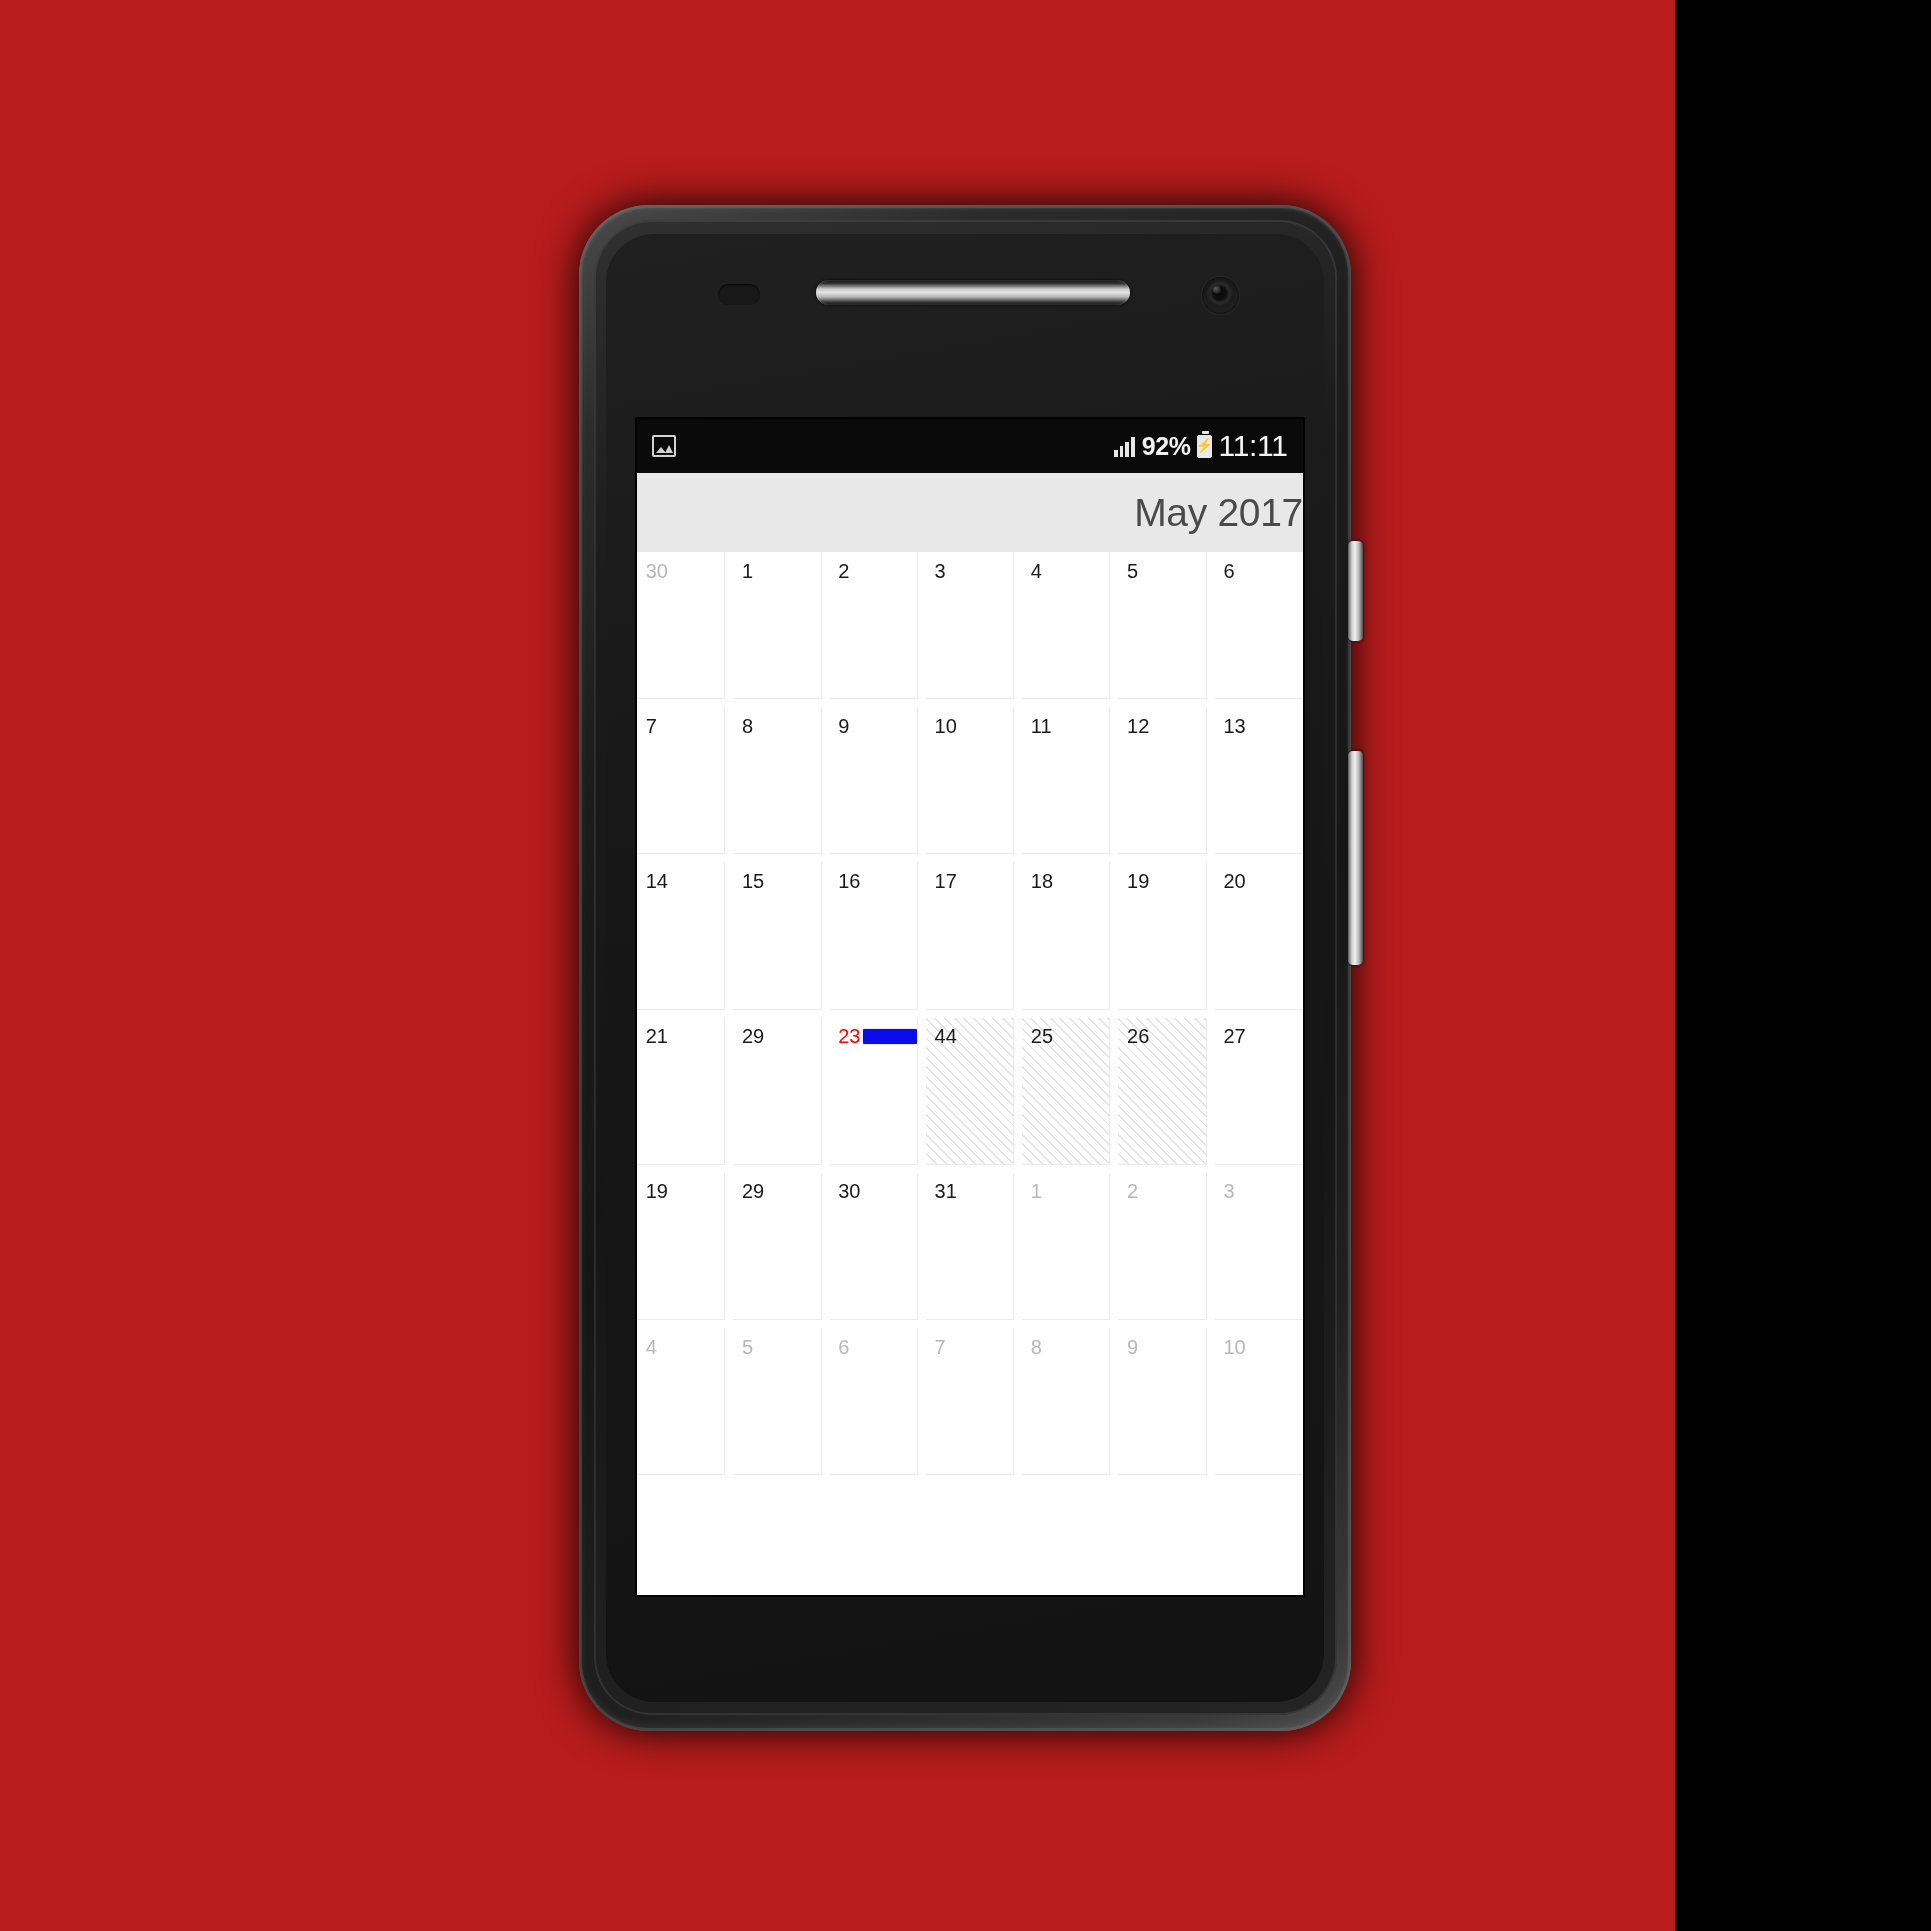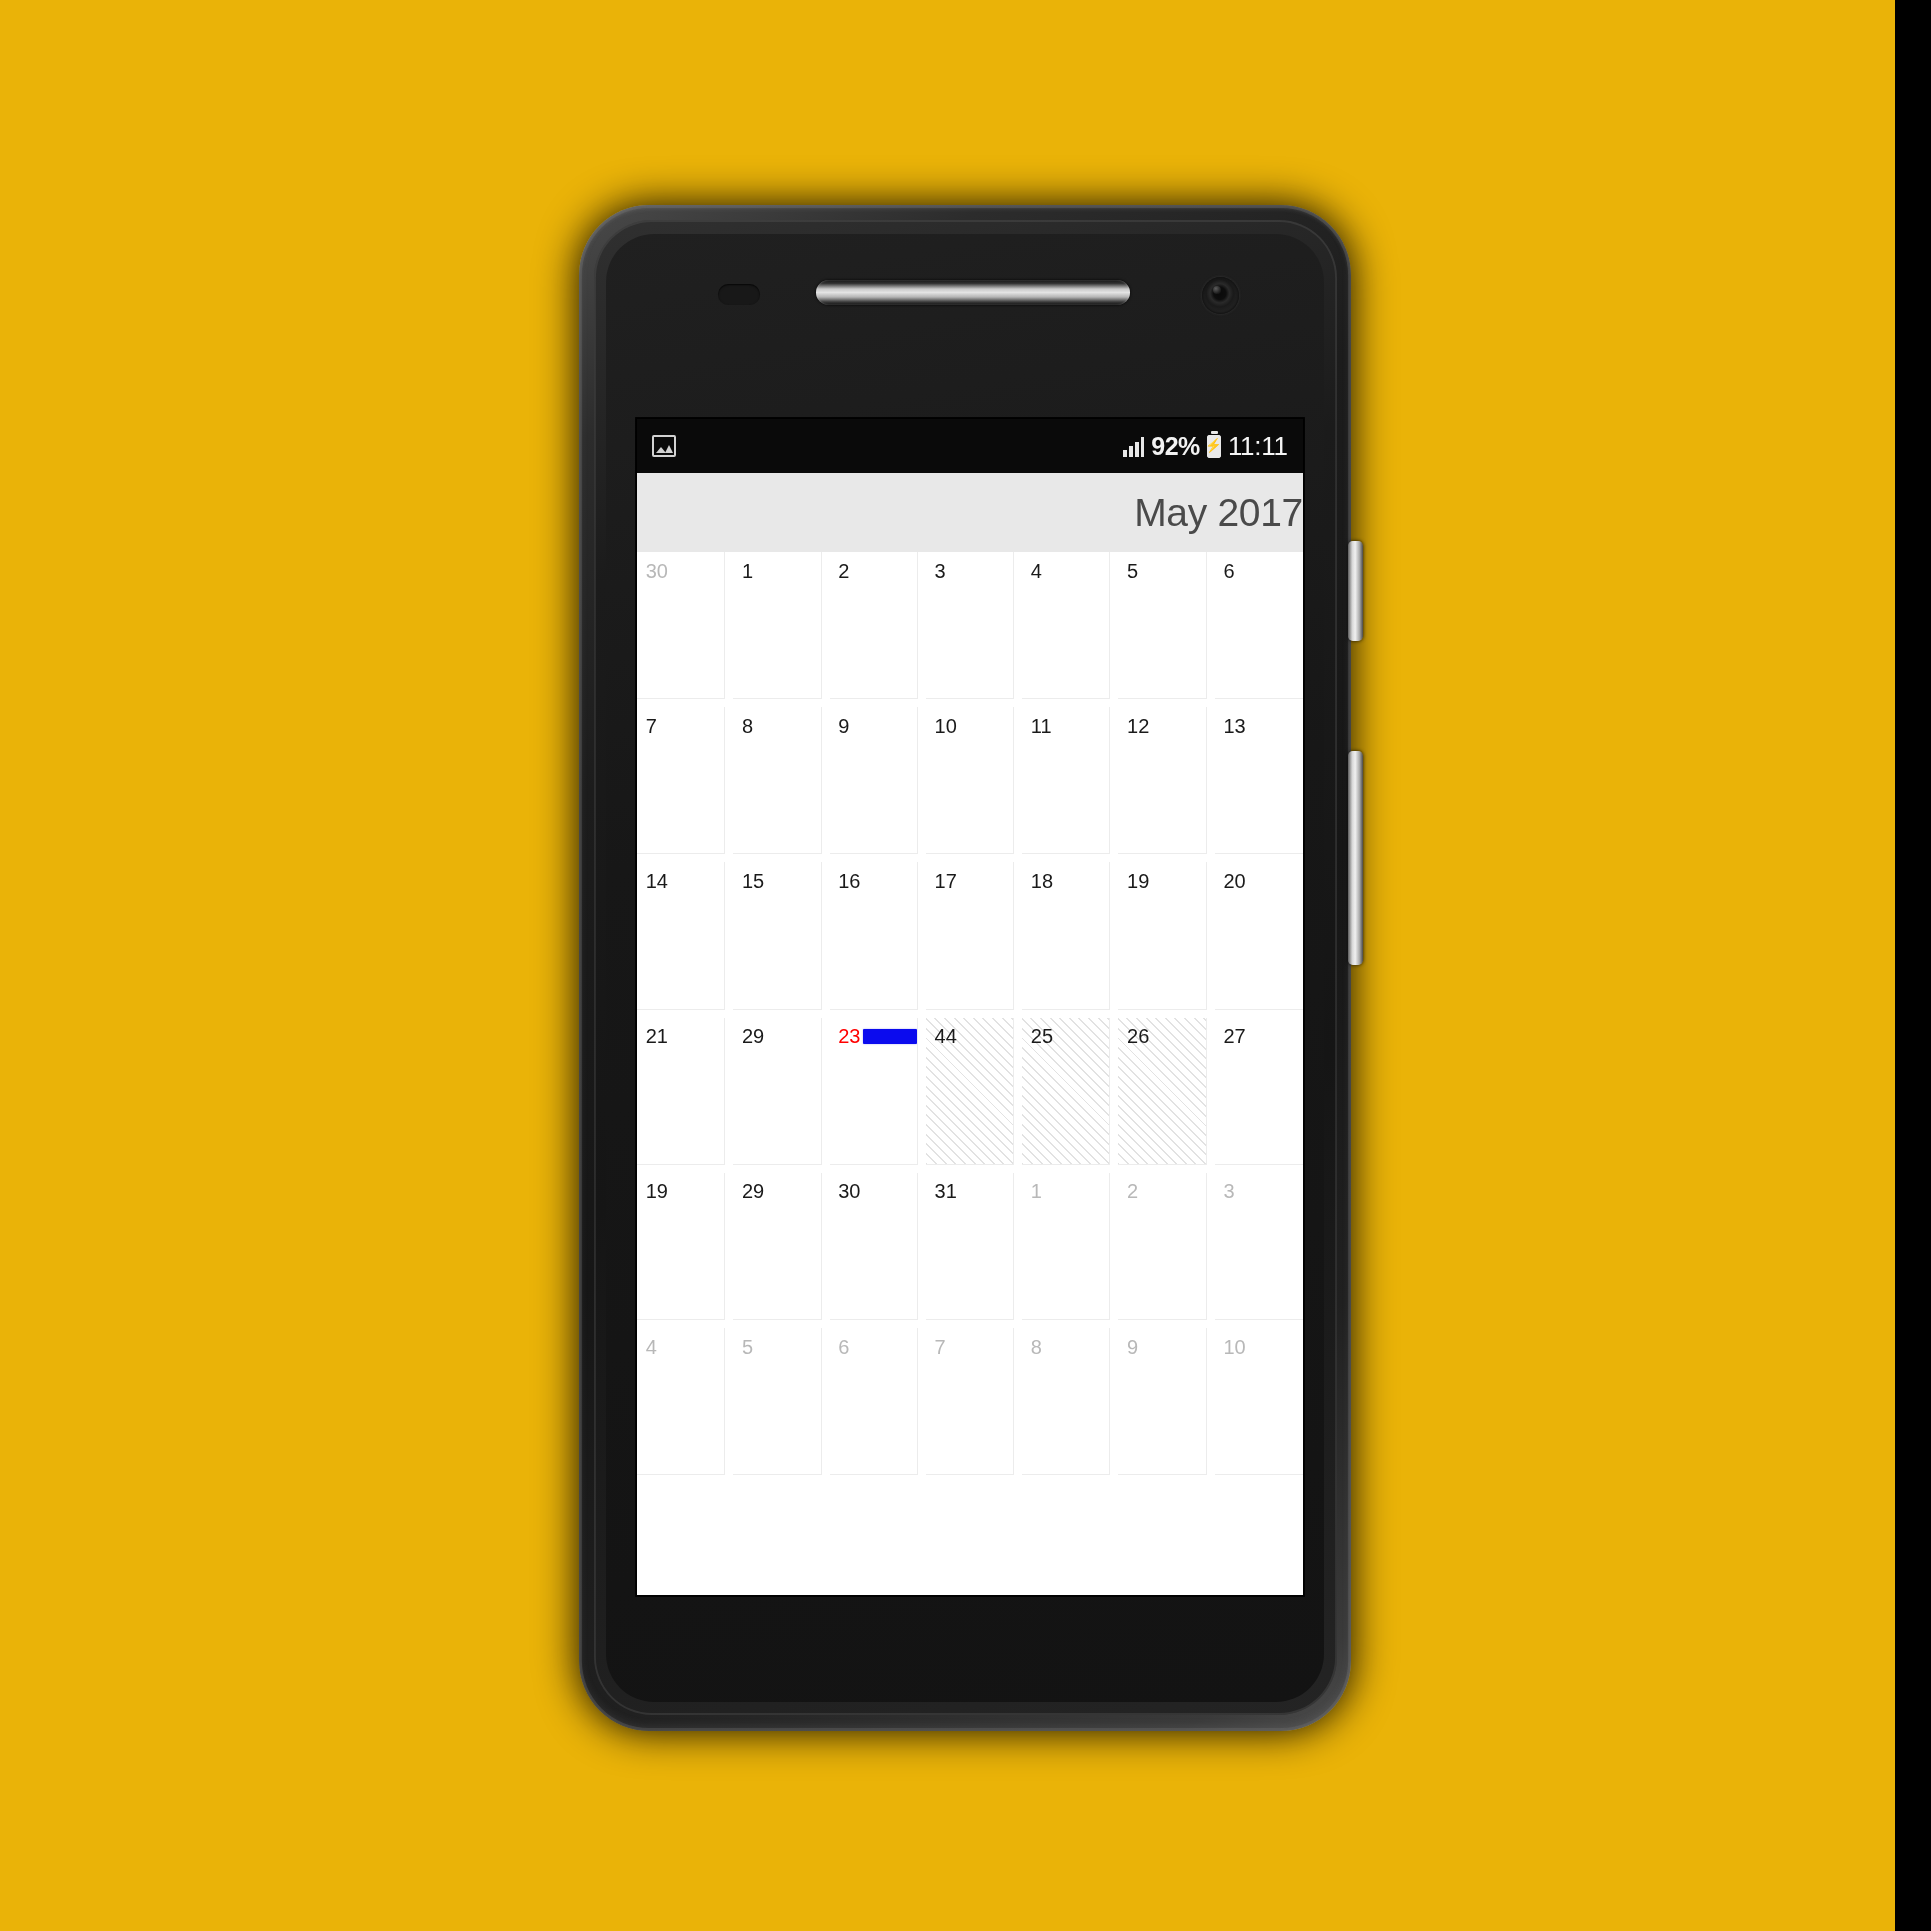--- a/index.html
+++ b/index.html
@@ -7,23 +7,23 @@
   html, body {
     width: 1931px;
     height: 1931px;
     background: #000000;
     overflow: hidden;
     font-family: "Liberation Sans", sans-serif;
   }
 
   #stage {
     position: relative;
-    width: 1895px;
+    width: 1675px;
     height: 1931px;
-    background: #eab308;
+    background: #b91c1c;
   }
 
   
   .phone-body {
     position: absolute;
     left: 579px;
     top: 205px;
     width: 772px;
     height: 1526px;
     border-radius: 70px;
@@ -219,21 +219,21 @@
     content: "\26A1";
     position: absolute;
     left: 50%; top: 50%;
     transform: translate(-50%, -50%);
     font-size: 13.5px;
     color: #0a0a0a;
     line-height: 1;
   }
 
   .clock {
-    font-size: 26px;
+    font-size: 30px;
     font-weight: 500;
     letter-spacing: -0.3px;
     color: #f5f5f5;
   }
 
   
   .action-bar {
     height: 44px;
     background: linear-gradient(180deg, #a6a6a6 0%, #9b9b9b 55%, #909090 100%);
     display: flex;

